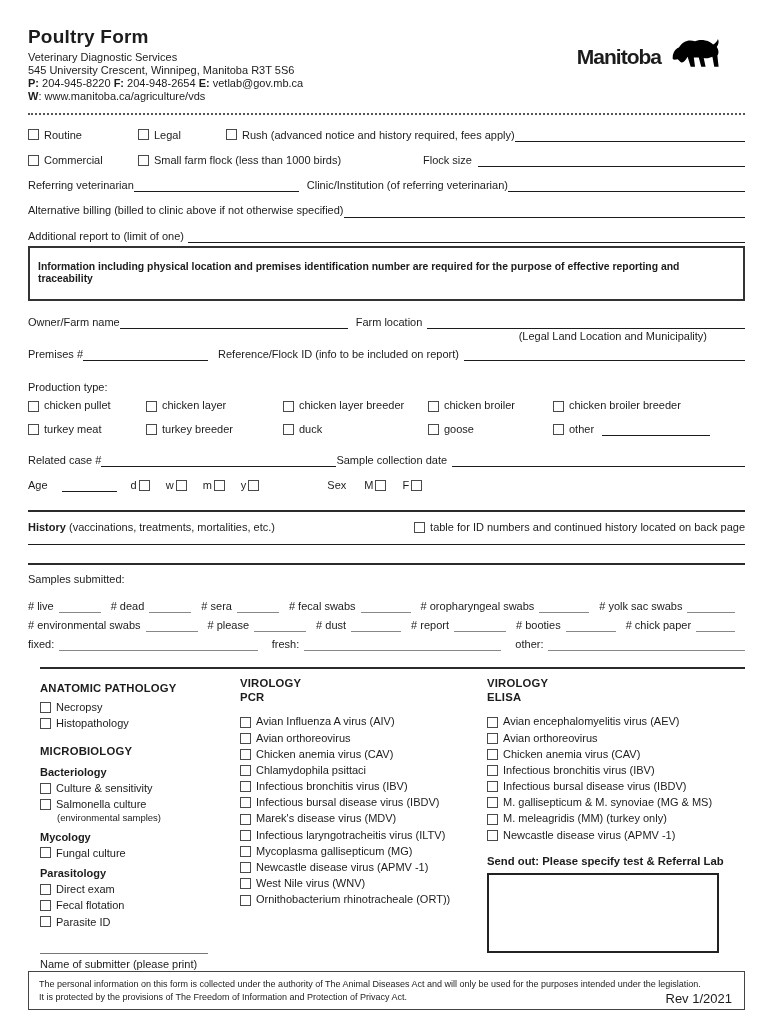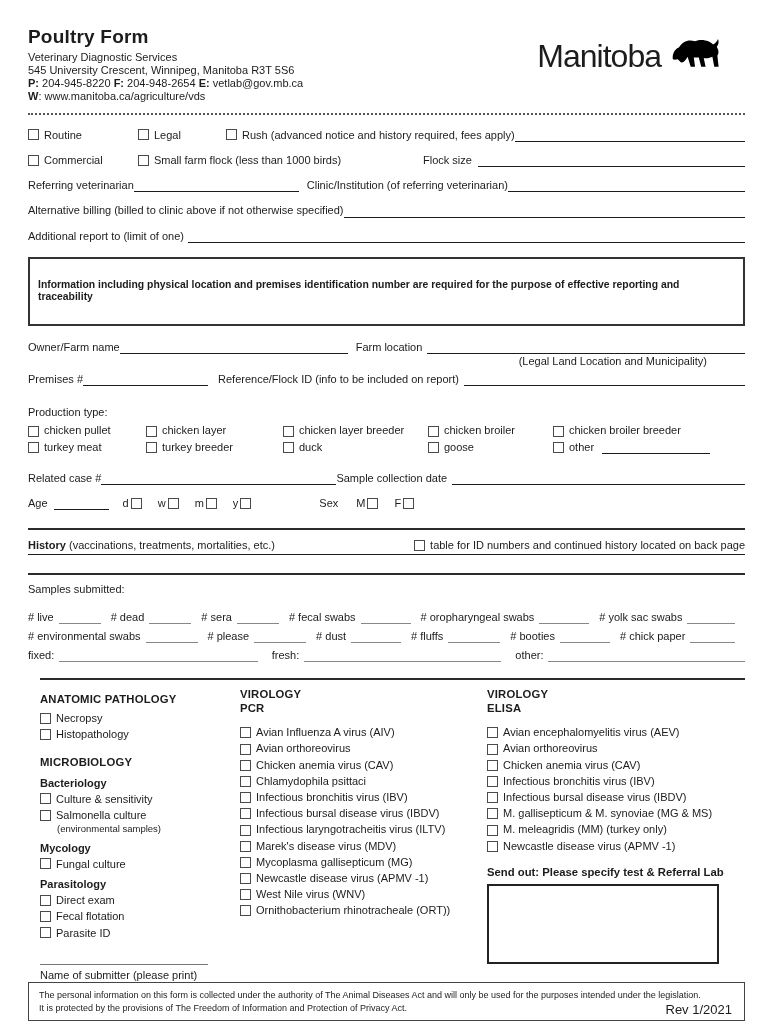--- a/index.html
+++ b/index.html
@@ -9,35 +9,35 @@
     font-family:"Liberation Sans","DejaVu Sans",sans-serif;font-size:11px;line-height:1.2;
     padding:26px 25px 10px 28px;display:flex;flex-direction:column;overflow:hidden;
   }
   
   .hdr{display:flex;justify-content:space-between;align-items:flex-start}
   .hdr-title{font-size:19px;font-weight:bold;letter-spacing:.2px}
   .hdr-sub{margin-top:2px}
   .hdr-sub div{line-height:13px}
   .b{font-weight:bold}
   .logo{display:flex;align-items:center;gap:8px;margin-top:8px;margin-right:14px}
-  .logo-word{font-size:32px;font-weight:normal;letter-spacing:-1px}
+  .logo-word{font-size:21px;font-weight:bold;letter-spacing:-1px}
   .dotted{border-top:2px dotted #555;margin-top:10px}
   
   .row{display:flex;align-items:flex-end;margin-top:12px}
   .row .lbl{white-space:nowrap;flex:none}
   .line{border-bottom:1px solid #1c1c1c;height:12px;flex:none;display:inline-block}
   .fill{flex:1 1 auto}
   .cb{width:11px;height:11px;border:1px solid #4a4a4a;background:#fff;flex:none;display:inline-block;margin-bottom:1px}
   .cbi{display:flex;align-items:center;gap:5px;flex:none}
   
-  .notice{border:2px solid #333;margin-top:14px;padding:20px 8px;font-weight:bold;font-size:10.4px}
+  .notice{border:2px solid #333;margin-top:3px;padding:13px 8px;font-weight:bold;font-size:10.4px}
   .hint-row{display:flex;justify-content:flex-end;padding-right:38px;margin-top:1px}
   
   .prod-label{margin-top:18px;font-weight:normal}
-  .prod-grid{display:grid;grid-template-columns:118px 137px 145px 125px 1fr;row-gap:3px;margin-top:5px}
+  .prod-grid{display:grid;grid-template-columns:118px 137px 145px 125px 1fr;row-gap:10px;margin-top:5px}
   .prod-grid .cbi{align-items:flex-end}
   .other-line{border-bottom:1px solid #1c1c1c;height:11px;width:108px;margin-left:3px}
   
   .age-units{display:flex;gap:16px;margin-left:14px;align-items:flex-end}
   .age-unit{display:flex;align-items:flex-end;gap:2px}
   .hr-thick{border-top:2.5px solid #2b2b2b;margin-top:18px}
   .write-line{border-bottom:1px solid #1c1c1c;height:26px;margin-top:2px}
   
   .samples-row{display:flex;align-items:flex-end;margin-top:6px}
   .samples-row .lbl{white-space:nowrap}
@@ -210,21 +210,21 @@
   </div>
 
   <div class="row" style="margin-top:18px">
     <span class="lbl">Related case #</span>
     <span class="line" style="width:235px"></span>
     <span class="lbl" style="margin-right:5px">Sample collection date</span>
     <span class="line fill"></span>
   </div>
 
   <div class="row">
-    <span class="lbl" style="margin-right:6px">Age</span>
+    <span class="lbl" style="margin-right:14px">Age</span>
     <span class="line" style="width:55px"></span>
     <span class="age-units">
       <span class="age-unit">
           <span>d</span>
           <span class="cb"></span>
         </span>
       <span class="age-unit">
           <span>w</span>
           <span class="cb"></span>
         </span>
@@ -276,21 +276,21 @@
     <span class="lbl"># yolk sac swabs</span>
       <span class="sline fill"></span>
   </div>
   <div class="samples-row">
     <span class="lbl"># environmental swabs</span>
       <span class="sline" style="width:52px"></span>
     <span class="lbl"># please</span>
       <span class="sline" style="width:52px"></span>
     <span class="lbl"># dust</span>
       <span class="sline" style="width:50px"></span>
-    <span class="lbl"># fluffs</span>
+    <span class="lbl"># report</span>
       <span class="sline" style="width:52px"></span>
     <span class="lbl"># booties</span>
       <span class="sline" style="width:50px"></span>
     <span class="lbl"># chick paper</span>
       <span class="sline fill"></span>
   </div>
   <div class="samples-row3">
     <span class="item">
         <span class="lbl">fixed:</span>
         <span class="sline"></span>
@@ -379,25 +379,25 @@
         <div class="cbi">
             <span class="cb"></span>
             <span>Infectious bronchitis virus (IBV)</span>
           </div>
         <div class="cbi">
             <span class="cb"></span>
             <span>Infectious bursal disease virus (IBDV)</span>
           </div>
         <div class="cbi">
             <span class="cb"></span>
+            <span>Marek's disease virus (MDV)</span>
+          </div>
+        <div class="cbi">
+            <span class="cb"></span>
             <span>Infectious laryngotracheitis virus (ILTV)</span>
-          </div>
-        <div class="cbi">
-            <span class="cb"></span>
-            <span>Marek's disease virus (MDV)</span>
           </div>
         <div class="cbi">
             <span class="cb"></span>
             <span>Mycoplasma gallisepticum (MG)</span>
           </div>
         <div class="cbi">
             <span class="cb"></span>
             <span>Newcastle disease virus (APMV -1)</span>
           </div>
         <div class="cbi">

